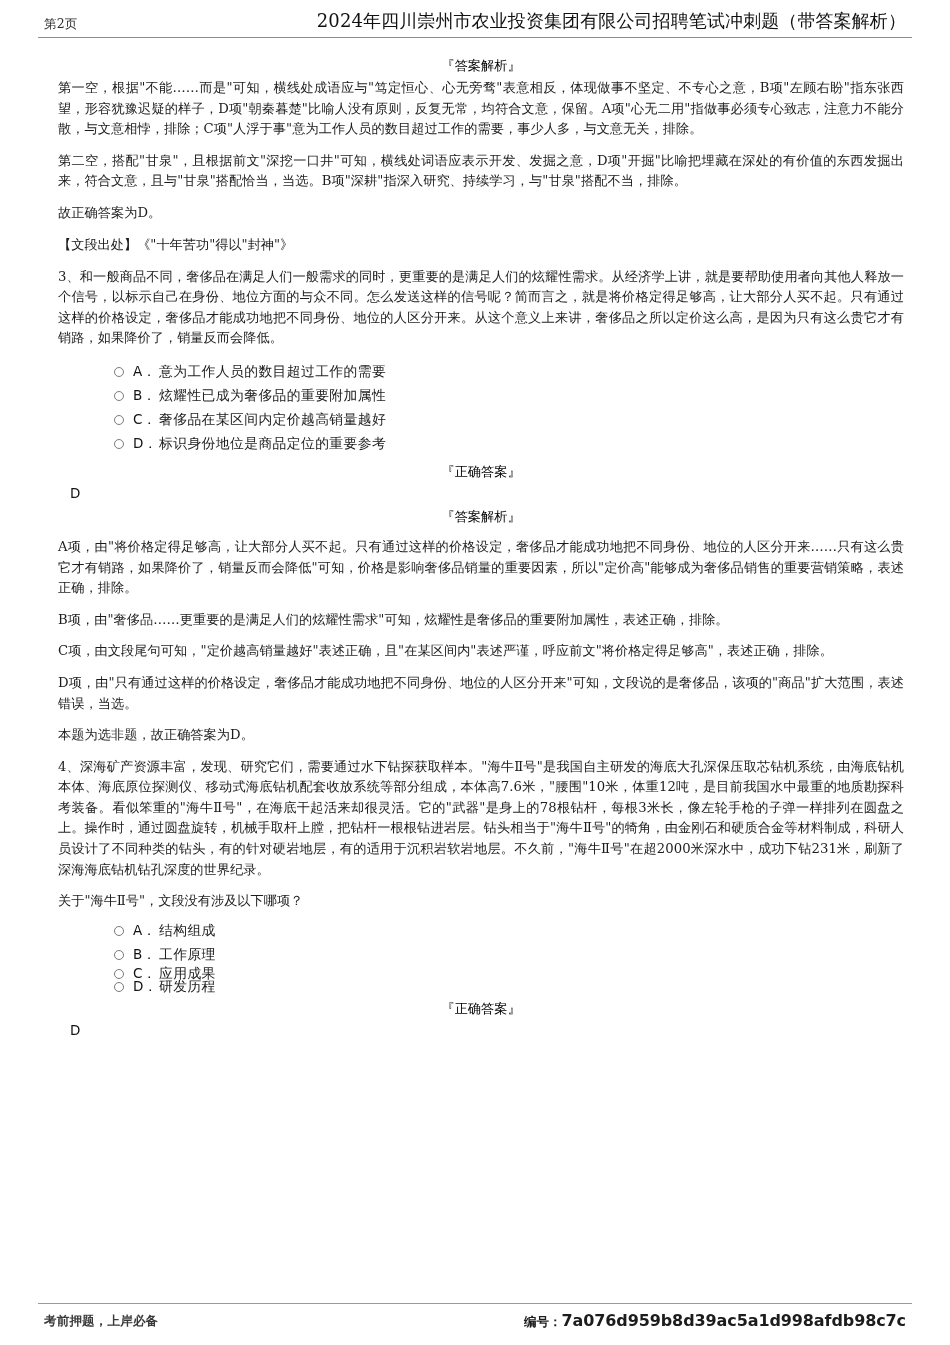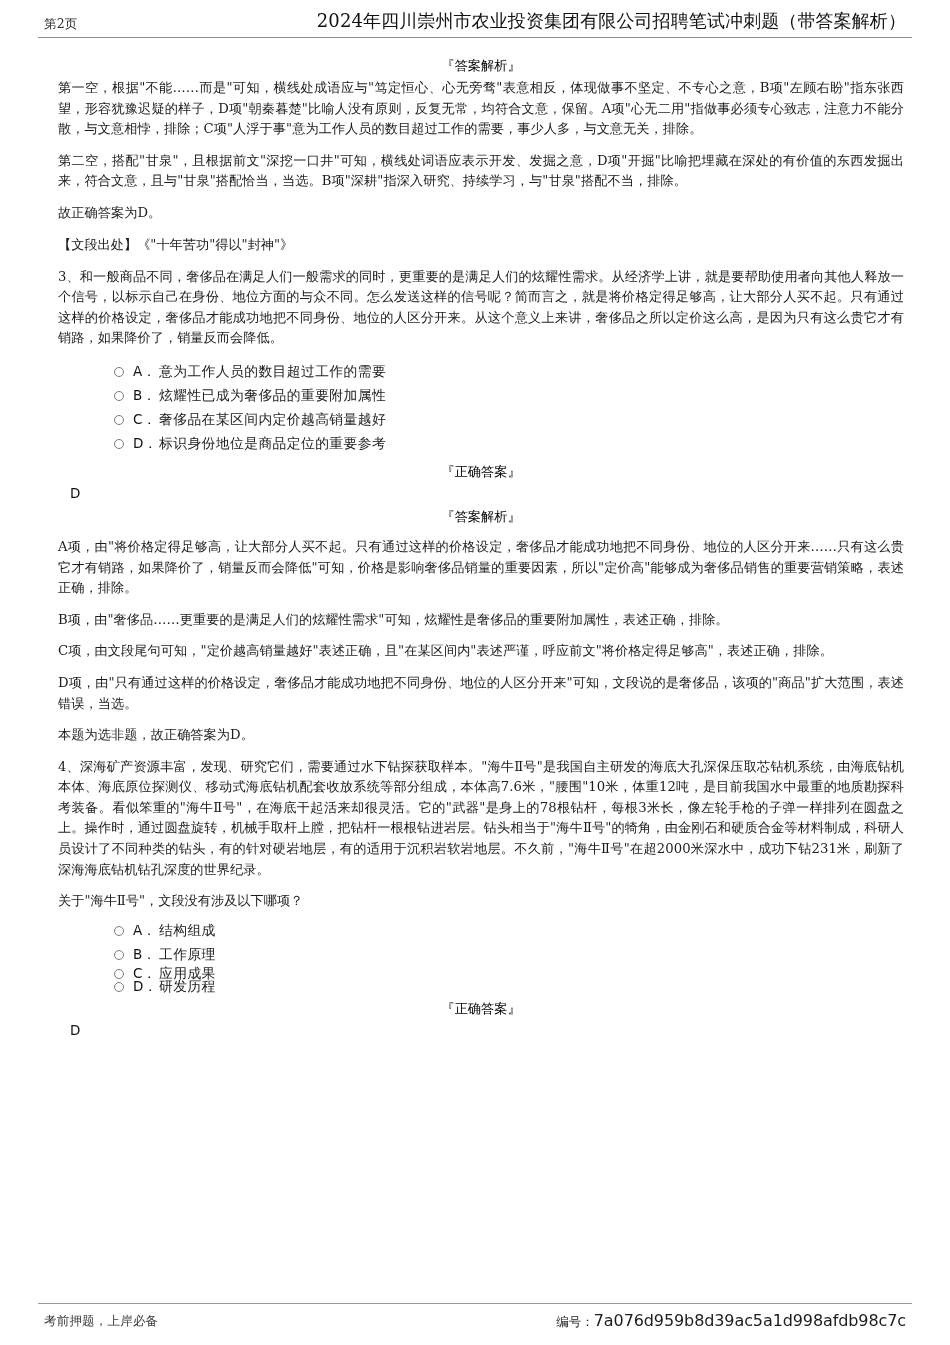--- a/index.html
+++ b/index.html
@@ -131,20 +131,21 @@
   .page-footer {
     position: absolute;
     left: 38px;
     right: 38px;
     bottom: 14px;
     border-top: 1px solid #9a9a9a;
     padding-top: 7px;
     display: flex;
     align-items: center;
     justify-content: space-between;
+    font-weight: bold;
   }
   .footer-left {
     font-size: 12.5px;
     color: #3a3a3a;
     padding-left: 6px;
     letter-spacing: 0.2px;
   }
   .footer-right {
     font-size: 12.5px;
     color: #1c1c1c;

